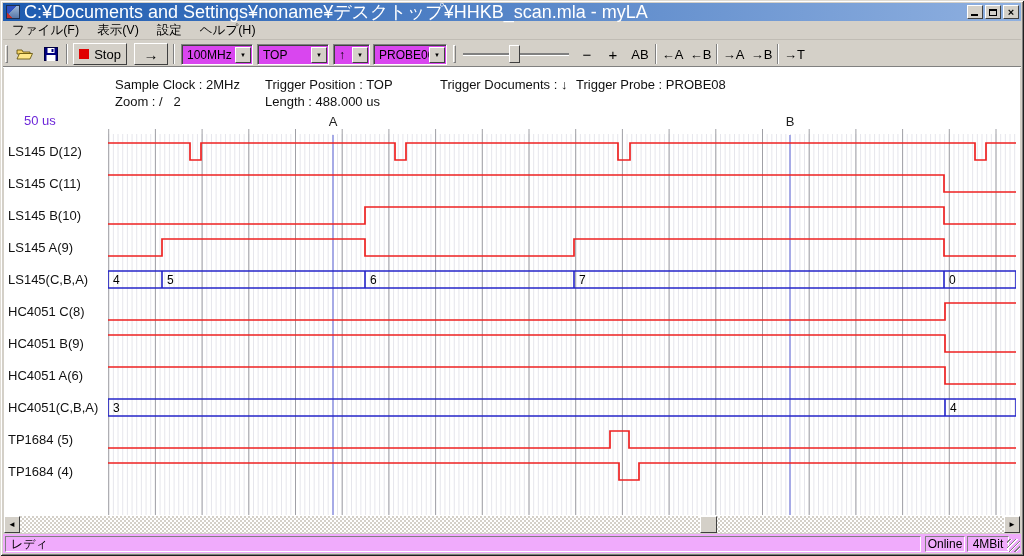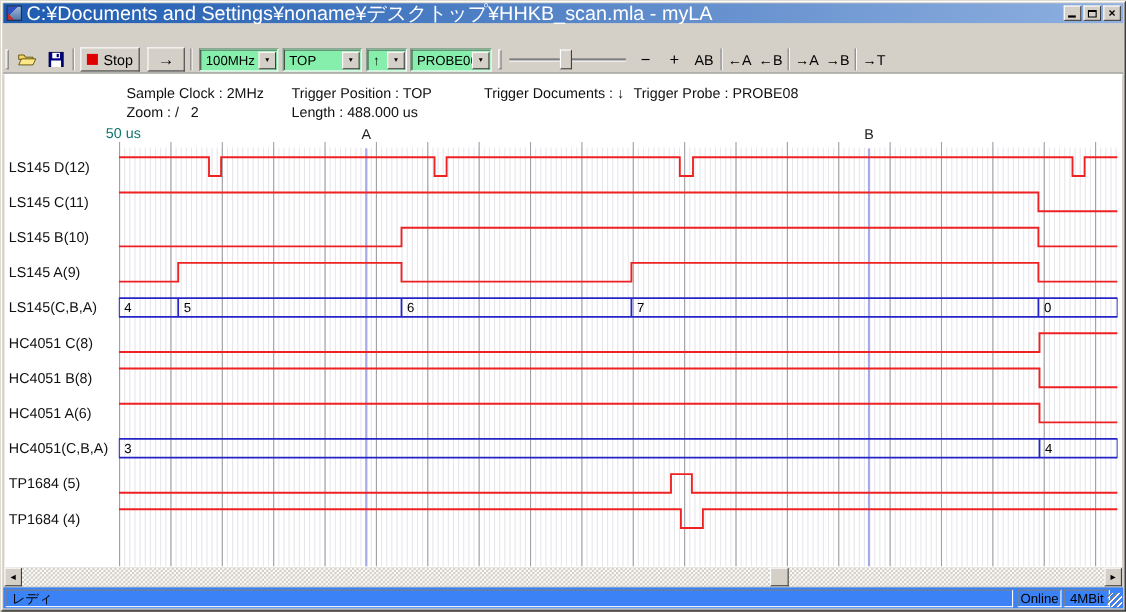--- a/index.html
+++ b/index.html
@@ -31,47 +31,47 @@
   .menu-item{padding:2px 9px;white-space:pre;}
   
   .toolbar{position:absolute;left:3px;top:41px;width:1018px;height:26px;border-bottom:1px solid #808080;box-shadow:0 1px 0 #fff;padding-left:36px;}
   .grip{position:absolute;top:4px;width:3px;height:18px;background:#d4d0c8;
     border-top:1px solid #fff;border-left:1px solid #fff;border-right:1px solid #808080;border-bottom:1px solid #808080;}
   .tsep{position:absolute;top:3px;width:2px;height:20px;border-left:1px solid #808080;border-right:1px solid #fff;}
   .tbtn{position:absolute;top:2px;height:22px;display:flex;align-items:center;justify-content:center;
     font-size:13px;background:none;border:1px solid transparent;padding:0;color:#000;}
   .btn-raised{background:#d4d0c8;border-top:1px solid #fff;border-left:1px solid #fff;border-right:1px solid #404040;border-bottom:1px solid #404040;}
   .stop-square{width:10px;height:10px;background:#e00000;display:inline-block;margin-right:5px;}
-  .combo{position:absolute;top:3px;height:21px;background:#86efac;
+  .combo{position:absolute;top:3px;height:21px;background:#d946ef;
     border:1px solid;border-color:#808080 #fff #fff #808080;box-shadow:inset 1px 1px 0 #404040;
     font-size:12px;display:flex;align-items:center;padding-left:5px;padding-top:1px;}
   .combo .arrowbtn{position:absolute;right:1px;top:2px;bottom:1px;width:16px;background:#d4d0c8;
     border-top:1px solid #fff;border-left:1px solid #fff;border-right:1px solid #404040;border-bottom:1px solid #404040;
     display:flex;align-items:center;justify-content:center;font-size:6px;color:#000;}
   .slider{position:absolute;top:2px;height:22px;}
   .slider .track{position:absolute;left:0;right:0;top:10px;height:2px;background:#808080;box-shadow:0 1px 0 #fff;}
   .slider .thumb{position:absolute;top:2px;width:11px;height:18px;background:#d4d0c8;
     border-top:1px solid #fff;border-left:1px solid #fff;border-right:1px solid #404040;border-bottom:1px solid #404040;}
   
   .content{position:absolute;left:4px;top:67px;width:1016px;height:449px;background:#fff;padding-left:28px;}
   .info-text{position:absolute;font-size:13px;white-space:pre;color:#111;}
-  .timescale{position:absolute;left:20px;top:46px;width:104px;text-align:right;font-size:13px;color:#0f766e;}
+  .timescale{position:absolute;left:20px;top:46px;width:104px;font-size:13px;color:#6d28d9;}
   .sig-label{position:absolute;left:4px;width:100px;height:32px;line-height:32px;font-size:13px;white-space:nowrap;color:#111;}
   .wavesvg{position:absolute;left:104px;top:45px;}
   
   .hscroll{position:absolute;left:4px;top:516px;width:1016px;height:17px;background-color:#d4d0c8;
     background-image:linear-gradient(45deg,#fff 25%,transparent 25%,transparent 75%,#fff 75%),linear-gradient(45deg,#fff 25%,transparent 25%,transparent 75%,#fff 75%);
     background-size:4px 4px;background-position:0 0,2px 2px;}
   .sbtn{position:absolute;top:0;width:16px;height:17px;background:#d4d0c8;
     border-top:1px solid #fff;border-left:1px solid #fff;border-right:1px solid #404040;border-bottom:1px solid #404040;
     display:flex;align-items:center;justify-content:center;font-size:8px;color:#000;}
   .sthumb{position:absolute;top:0;width:17px;height:17px;background:#d4d0c8;
     border-top:1px solid #fff;border-left:1px solid #fff;border-right:1px solid #404040;border-bottom:1px solid #404040;}
   
-  .statusbar{position:absolute;left:3px;top:534px;width:1018px;height:19px;background:#3b82f6;font-size:12px;}
+  .statusbar{position:absolute;left:3px;top:534px;width:1018px;height:19px;background:#f0abfc;font-size:12px;}
   .status-left{position:absolute;left:2px;top:2px;width:916px;height:16px;line-height:15px;padding-left:5px;
     border:1px solid;border-color:#808080 #fff #fff #808080;}
   .status-panel{position:absolute;top:2px;height:16px;line-height:15px;text-align:center;
     border:1px solid;border-color:#808080 #fff #fff #808080;font-size:12px;}
   .grip-corner{position:absolute;right:1px;bottom:1px;width:13px;height:13px;
     background:repeating-linear-gradient(135deg,transparent 0 2px,#808080 2px 3px,#fff 3px 4px);}
 </style>
 </head>
 <body>
 
@@ -86,20 +86,26 @@
         </div>
       <div class="wbtn">
           <span class="glyph-max"></span>
         </div>
       <div class="wbtn">
           <span>×</span>
         </div>
     </div>
   </div>
 
+  <div class="menubar">
+    <span class="menu-item">ファイル(F)</span>
+    <span class="menu-item">表示(V)</span>
+    <span class="menu-item">設定</span>
+    <span class="menu-item">ヘルプ(H)</span>
+  </div>
 
   <div class="toolbar">
     <div class="grip" style="left:2px"></div>
 
     <button class="tbtn" style="left:10px;width:24px">
       <svg width="18" height="14" viewBox="0 0 18 14">
         <path d="M1 3 h5 l1 2 h7 v2 h-13 z" fill="#f5d468" stroke="#5a4a00" stroke-width="0.8"></path>
         <path d="M1 12 l2.5-5.5 h13 L14 12 z" fill="#ffe88a" stroke="#5a4a00" stroke-width="0.8"></path>
       </svg>
     </button>
@@ -178,21 +184,21 @@
 
     <span class="timescale">50 us</span>
 
     <div id="labelcol">
         <div class="sig-label" style="top: 69px;">LS145 D(12)</div>
         <div class="sig-label" style="top: 101px;">LS145 C(11)</div>
         <div class="sig-label" style="top: 133px;">LS145 B(10)</div>
         <div class="sig-label" style="top: 165px;">LS145 A(9)</div>
         <div class="sig-label" style="top: 197px;">LS145(C,B,A)</div>
         <div class="sig-label" style="top: 229px;">HC4051 C(8)</div>
-        <div class="sig-label" style="top: 261px;">HC4051 B(8)</div>
+        <div class="sig-label" style="top: 261px;">HC4051 B(9)</div>
         <div class="sig-label" style="top: 293px;">HC4051 A(6)</div>
         <div class="sig-label" style="top: 325px;">HC4051(C,B,A)</div>
         <div class="sig-label" style="top: 357px;">TP1684 (5)</div>
         <div class="sig-label" style="top: 389px;">TP1684 (4)</div>
       </div>
 
     <svg id="wavesvg" class="wavesvg" width="908" height="403">
         <path d="M0.70 22V403M5.37 22V403M10.04 22V403M14.71 22V403M19.38 22V403M24.05 22V403M28.72 22V403M33.39 22V403M38.06 22V403M42.73 22V403M47.40 22V403M52.07 22V403M56.74 22V403M61.41 22V403M66.08 22V403M70.75 22V403M75.42 22V403M80.09 22V403M84.76 22V403M89.43 22V403M94.10 22V403M98.77 22V403M103.44 22V403M108.11 22V403M112.78 22V403M117.45 22V403M122.12 22V403M126.79 22V403M131.46 22V403M136.13 22V403M140.80 22V403M145.47 22V403M150.14 22V403M154.81 22V403M159.48 22V403M164.15 22V403M168.82 22V403M173.49 22V403M178.16 22V403M182.83 22V403M187.50 22V403M192.17 22V403M196.84 22V403M201.51 22V403M206.18 22V403M210.85 22V403M215.52 22V403M220.19 22V403M224.86 22V403M229.53 22V403M234.20 22V403M238.87 22V403M243.54 22V403M248.21 22V403M252.88 22V403M257.55 22V403M262.22 22V403M266.89 22V403M271.56 22V403M276.23 22V403M280.90 22V403M285.57 22V403M290.24 22V403M294.91 22V403M299.58 22V403M304.25 22V403M308.92 22V403M313.59 22V403M318.26 22V403M322.93 22V403M327.60 22V403M332.27 22V403M336.94 22V403M341.61 22V403M346.28 22V403M350.95 22V403M355.62 22V403M360.29 22V403M364.96 22V403M369.63 22V403M374.30 22V403M378.97 22V403M383.64 22V403M388.31 22V403M392.98 22V403M397.65 22V403M402.32 22V403M406.99 22V403M411.66 22V403M416.33 22V403M421.00 22V403M425.67 22V403M430.34 22V403M435.01 22V403M439.68 22V403M444.35 22V403M449.02 22V403M453.69 22V403M458.36 22V403M463.03 22V403M467.70 22V403M472.37 22V403M477.04 22V403M481.71 22V403M486.38 22V403M491.05 22V403M495.72 22V403M500.39 22V403M505.06 22V403M509.73 22V403M514.40 22V403M519.07 22V403M523.74 22V403M528.41 22V403M533.08 22V403M537.75 22V403M542.42 22V403M547.09 22V403M551.76 22V403M556.43 22V403M561.10 22V403M565.77 22V403M570.44 22V403M575.11 22V403M579.78 22V403M584.45 22V403M589.12 22V403M593.79 22V403M598.46 22V403M603.13 22V403M607.80 22V403M612.47 22V403M617.14 22V403M621.81 22V403M626.48 22V403M631.15 22V403M635.82 22V403M640.49 22V403M645.16 22V403M649.83 22V403M654.50 22V403M659.17 22V403M663.84 22V403M668.51 22V403M673.18 22V403M677.85 22V403M682.52 22V403M687.19 22V403M691.86 22V403M696.53 22V403M701.20 22V403M705.87 22V403M710.54 22V403M715.21 22V403M719.88 22V403M724.55 22V403M729.22 22V403M733.89 22V403M738.56 22V403M743.23 22V403M747.90 22V403M752.57 22V403M757.24 22V403M761.91 22V403M766.58 22V403M771.25 22V403M775.92 22V403M780.59 22V403M785.26 22V403M789.93 22V403M794.60 22V403M799.27 22V403M803.94 22V403M808.61 22V403M813.28 22V403M817.95 22V403M822.62 22V403M827.29 22V403M831.96 22V403M836.63 22V403M841.30 22V403M845.97 22V403M850.64 22V403M855.31 22V403M859.98 22V403M864.65 22V403M869.32 22V403M873.99 22V403M878.66 22V403M883.33 22V403M888.00 22V403M892.67 22V403M897.34 22V403M902.01 22V403M906.68 22V403" stroke="#e6e6ec" stroke-width="1" fill="none"></path>
         <path d="M0.70 17V403M47.40 17V403M94.10 17V403M140.80 17V403M187.50 17V403M234.20 17V403M280.90 17V403M327.60 17V403M374.30 17V403M421.00 17V403M467.70 17V403M514.40 17V403M561.10 17V403M607.80 17V403M654.50 17V403M701.20 17V403M747.90 17V403M794.60 17V403M841.30 17V403M888.00 17V403" stroke="#a0a0a6" stroke-width="1" fill="none"></path>
         <line x1="225" y1="23" x2="225" y2="403" stroke="#a6aae6" stroke-width="2"></line>

